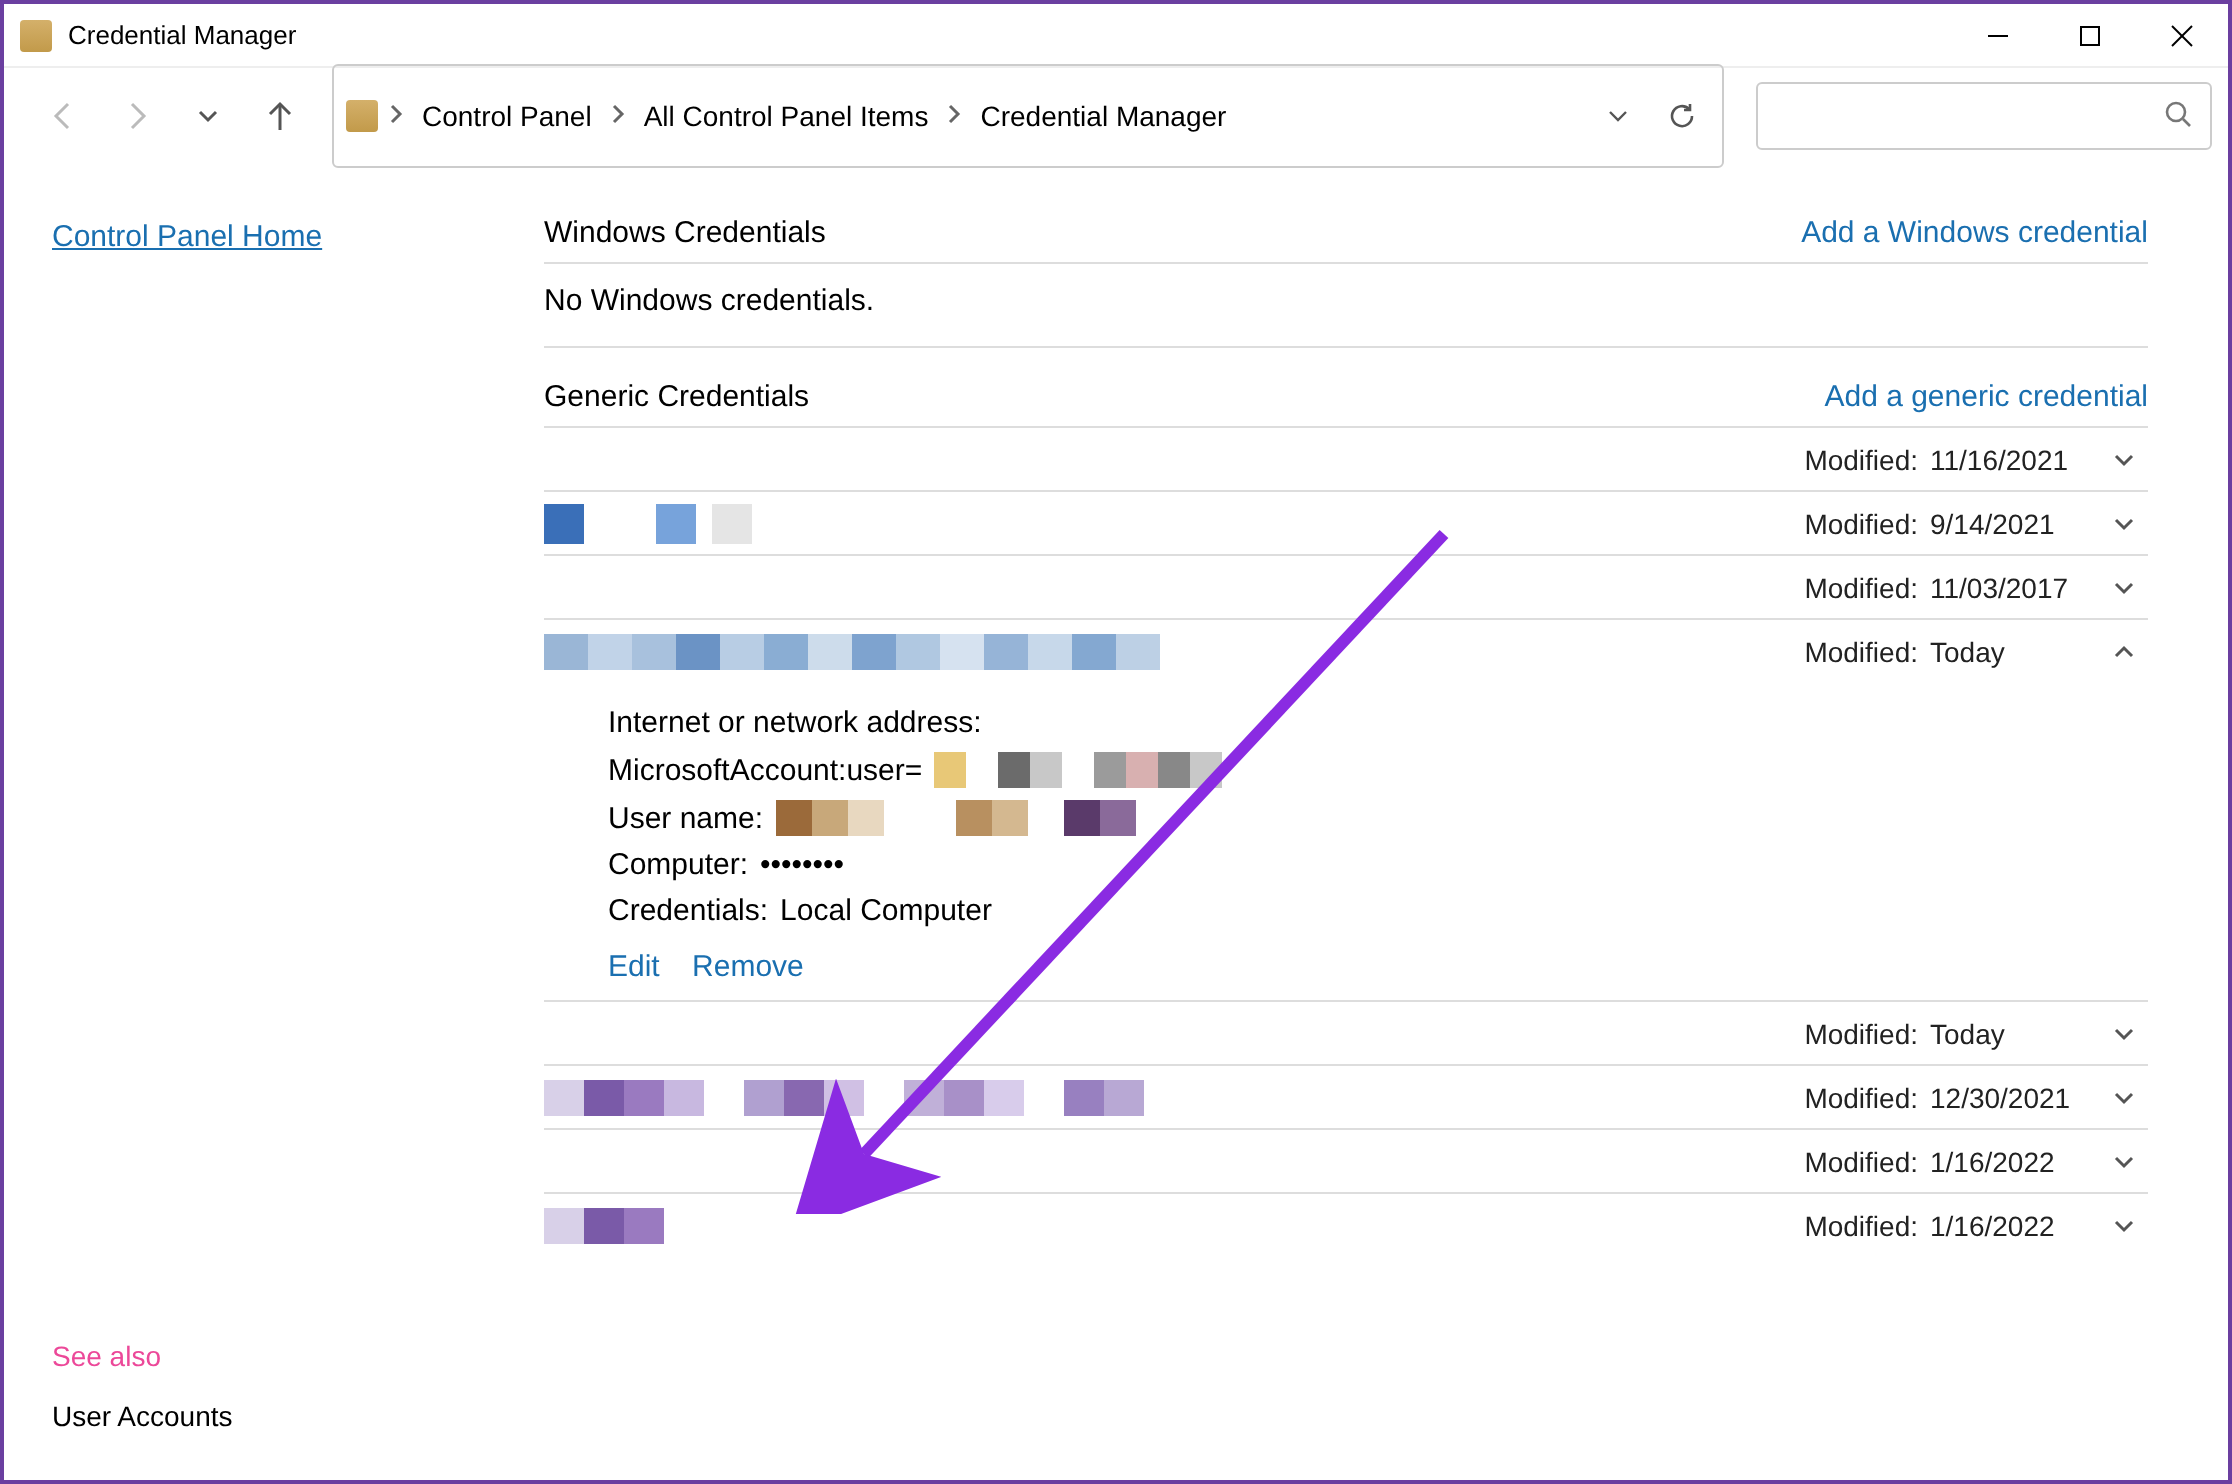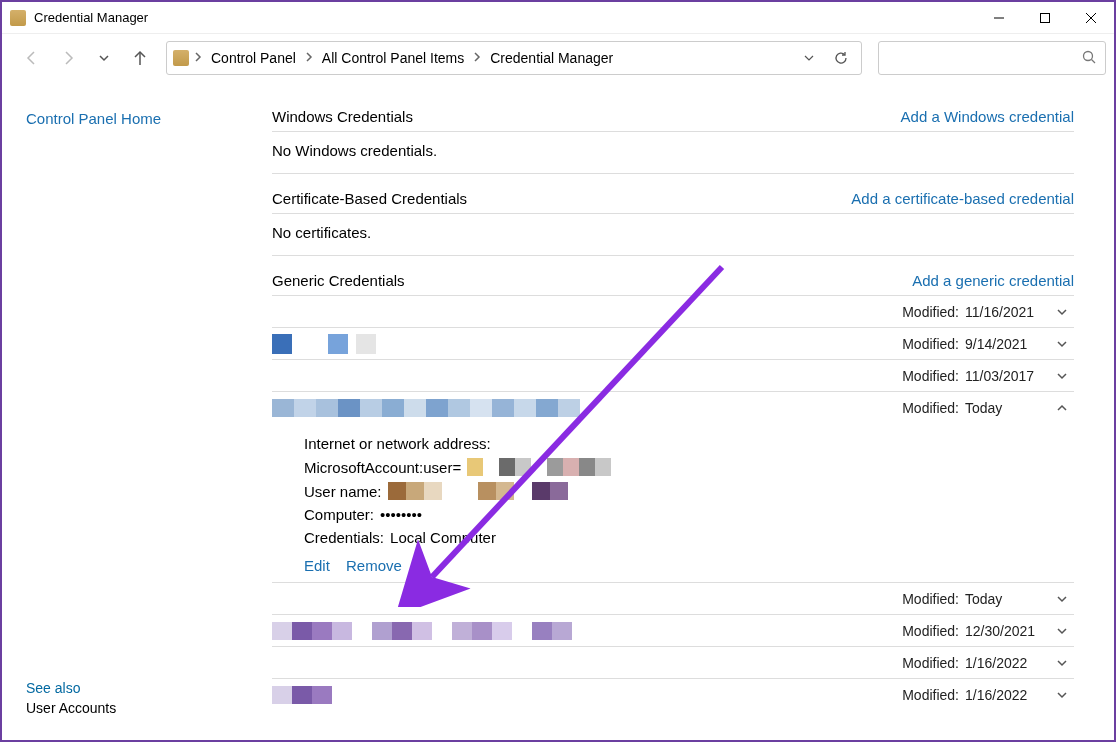--- a/index.html
+++ b/index.html
@@ -9,35 +9,35 @@
   .titlebar .title { flex: 1; font-size: 13px; }
   .titlebar .win-controls { display: flex; }
   .titlebar .win-btn { width: 46px; height: 32px; display: flex; align-items: center; justify-content: center; }
   .titlebar .win-btn svg { stroke: #000; stroke-width: 1; fill: none; }
 
   .navbar { height: 48px; display: flex; align-items: center; padding: 8px 8px; gap: 4px; }
   .nav-arrows { display: flex; align-items: center; gap: 0px; padding: 0 4px; }
   .nav-btn { width: 36px; height: 32px; display:flex; align-items:center; justify-content:center; color:#666; }
   .nav-btn svg { stroke:#555; stroke-width:1.5; fill:none; }
   .nav-btn.disabled svg { stroke:#bbb; }
-  .addr-bar { flex: 1; height: 34px; border:1px solid #ccc; border-radius:3px; display:flex; align-items:center; padding:0 6px; gap:4px; }
+  .addr-bar { flex: 1; height: 52px; border:1px solid #ccc; border-radius:3px; display:flex; align-items:center; padding:0 6px; gap:4px; }
   .addr-icon { width: 16px; height:16px; background:linear-gradient(#d4b06a,#c29a4a); border-radius:2px; }
   .crumb-sep svg { stroke:#666; stroke-width:1.5; fill:none; }
   .crumb { font-size:14px; color:#000; padding:2px 4px; white-space:nowrap; }
   .addr-spacer { flex:1; }
   .addr-right-btn { width:28px; height:28px; display:flex; align-items:center; justify-content:center; }
   .search-box { width: 228px; height:34px; border:1px solid #ccc; border-radius:3px; margin-left:12px; display:flex; align-items:center; padding:0 8px; }
   .search-box input { border:none; outline:none; flex:1; font-size:14px; }
   .search-box .search-icon { color:#777; }
 
   .body-area { display:flex; height: calc(742px - 32px - 48px); }
   .sidebar { width: 270px; padding: 28px 24px; display:flex; flex-direction:column; }
-  .sidebar .home { color:#1a6fb0; font-size:15px; }
+  .sidebar .home { color:#1a6fb0; font-size:15px;text-decoration:underline; }
   .sidebar .spacer { flex:1; }
-  .sidebar .see-also { color:#0369a1; font-size:14px; margin-bottom:4px; }
+  .sidebar .see-also { color:#ec4899; font-size:14px; margin-bottom:14px; }
   .sidebar .ua { color:#000; font-size:14px; }
 
   .main { flex:1; padding: 20px 40px 0 0; }
   .section { margin-bottom: 4px; }
   .section-head { display:flex; align-items:center; border-bottom:1px solid #ddd; padding: 6px 0; gap: 28px; }
   .section-title { font-size:15px; color:#000; }
   .section-link { margin-left:auto; color:#1a6fb0; font-size:15px; }
   .section-body { font-size:15px; padding:10px 0 14px 0; border-bottom:1px solid #ddd; }
 
   .gen-head-row { display:flex; align-items:center; border-bottom:1px solid #ddd; padding:4px 0; height:32px; }
@@ -153,27 +153,20 @@
   <div class="main">
 
     <div class="section">
       <div class="section-head">
         <span class="section-title">Windows Credentials</span>
         <span class="section-link">Add a Windows credential</span>
       </div>
       <div class="section-body">No Windows credentials.</div>
     </div>
 
-    <div class="section" style="margin-top:10px;">
-      <div class="section-head">
-        <span class="section-title">Certificate-Based Credentials</span>
-        <span class="section-link">Add a certificate-based credential</span>
-      </div>
-      <div class="section-body">No certificates.</div>
-    </div>
 
     <div class="section" style="margin-top:10px;">
       <div class="section-head" style="border-bottom:1px solid #ddd;">
         <span class="section-title">Generic Credentials</span>
         <span class="section-link">Add a generic credential</span>
       </div>
 
       <div class="gen-head-row">
         <span class="mod-label">Modified:</span>
         <span class="mod-date">11/16/2021</span>

